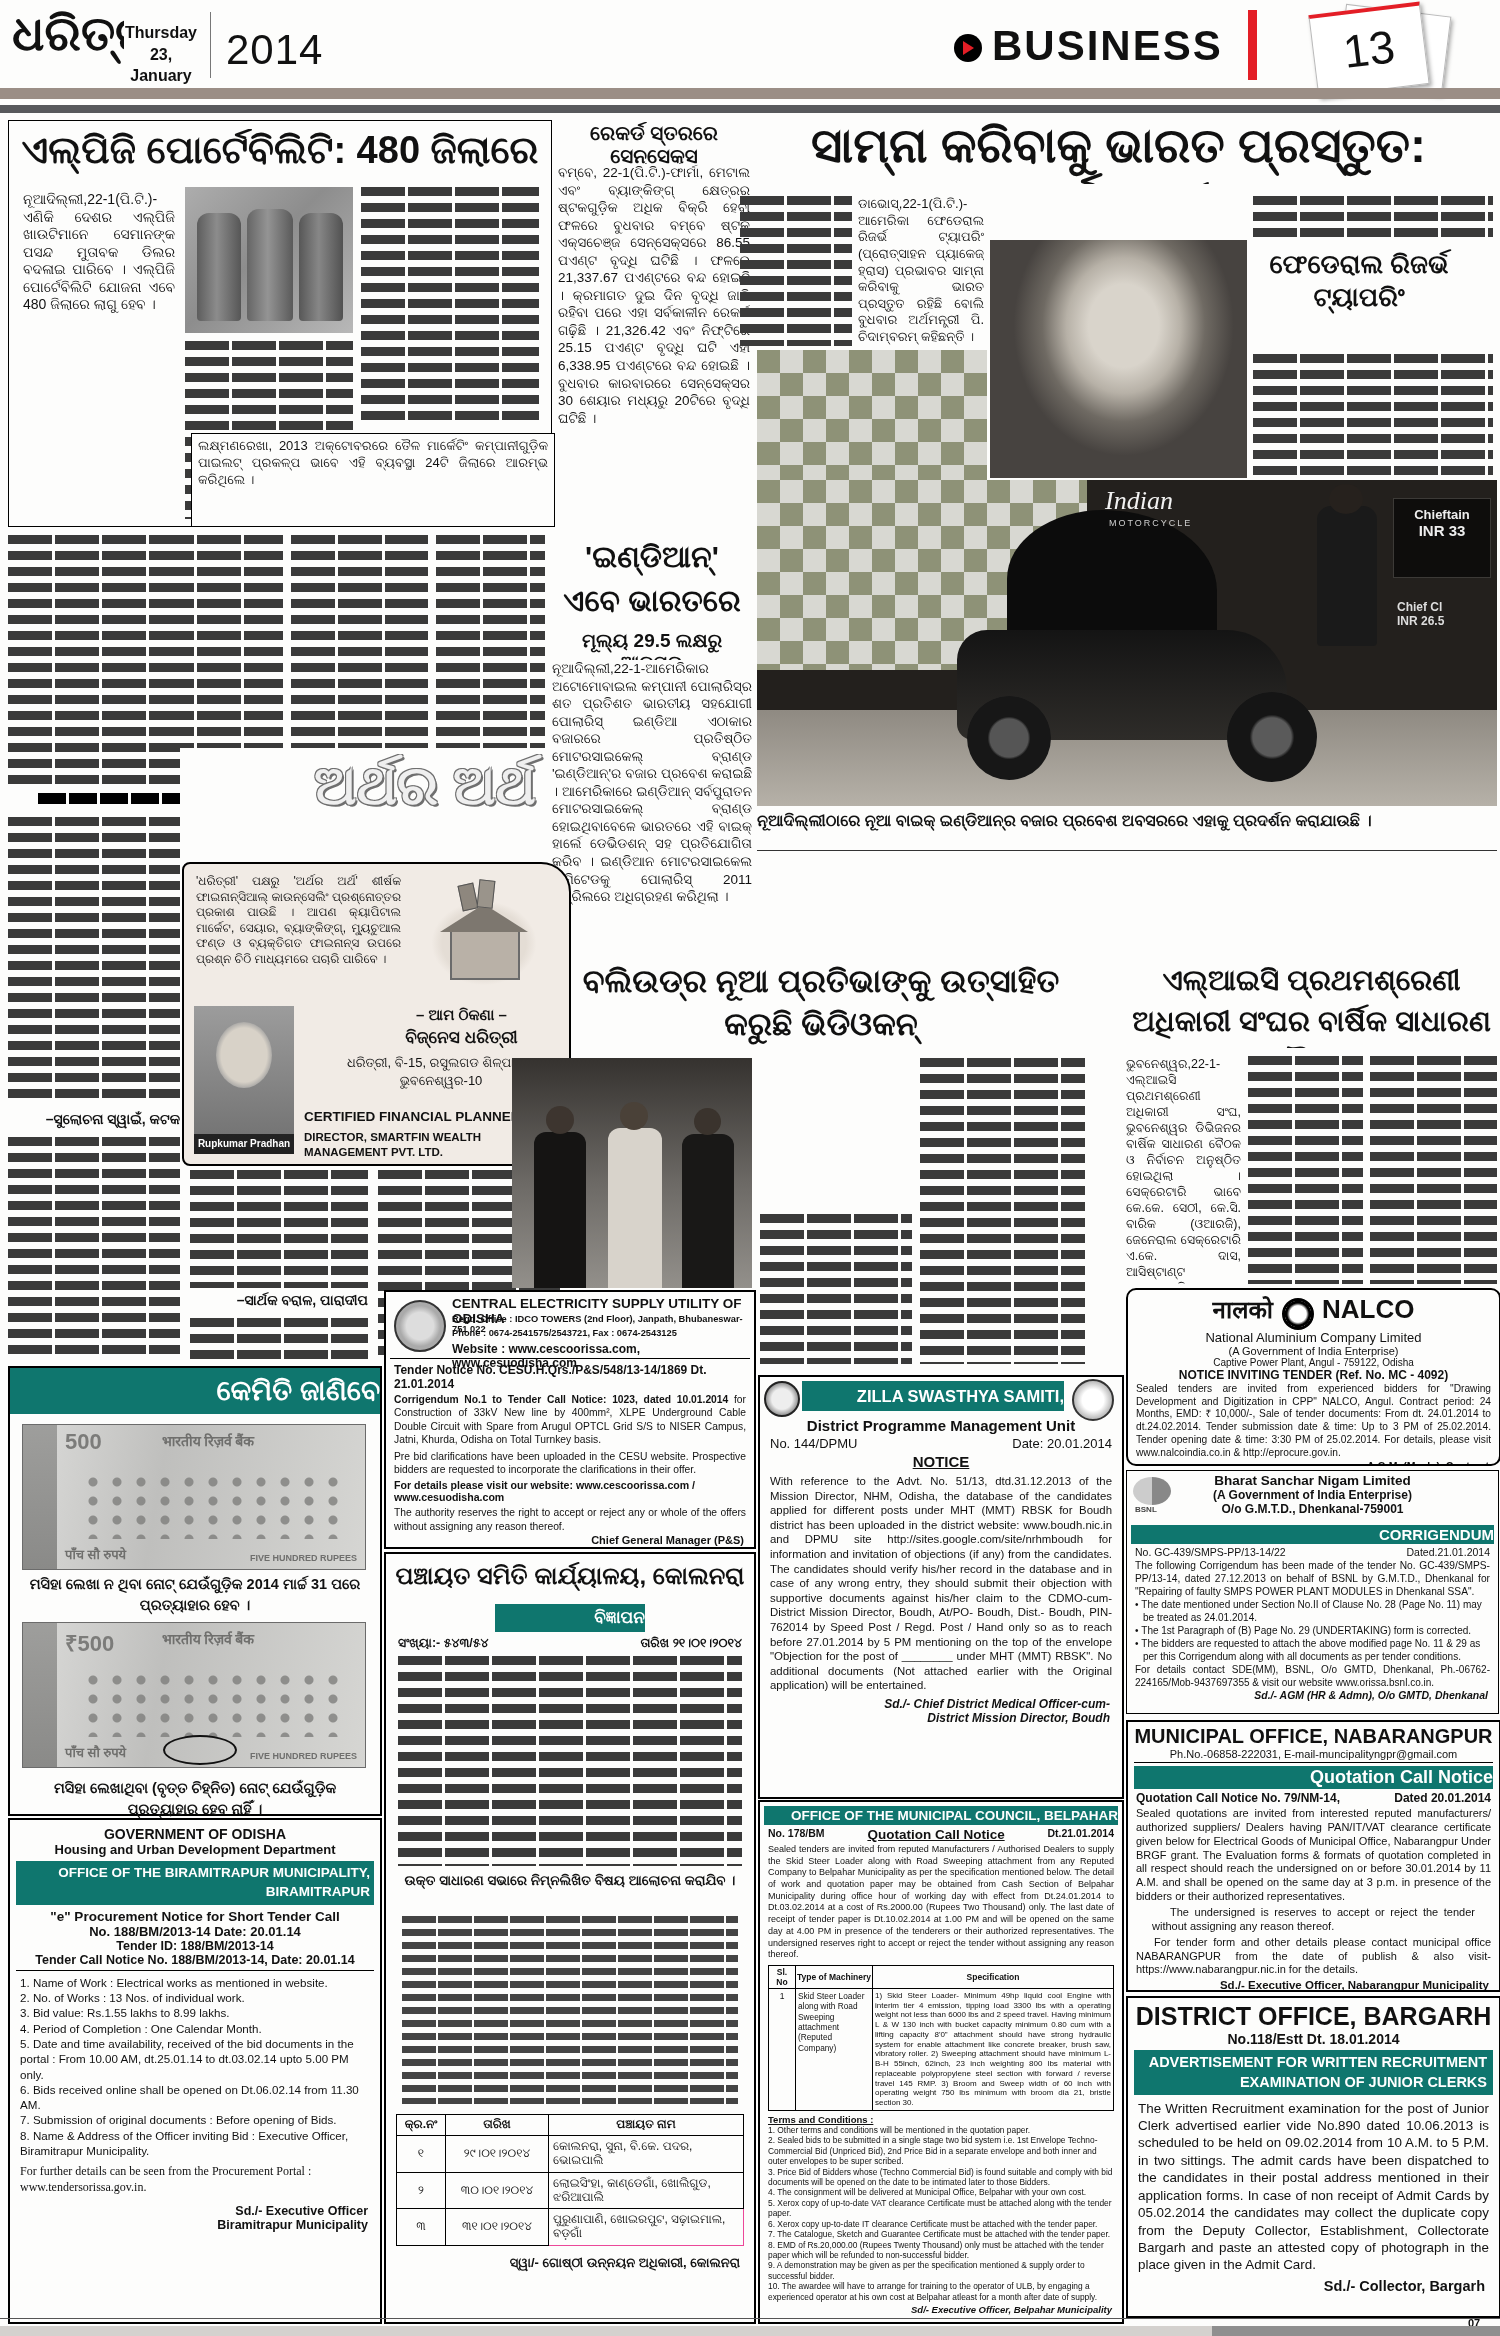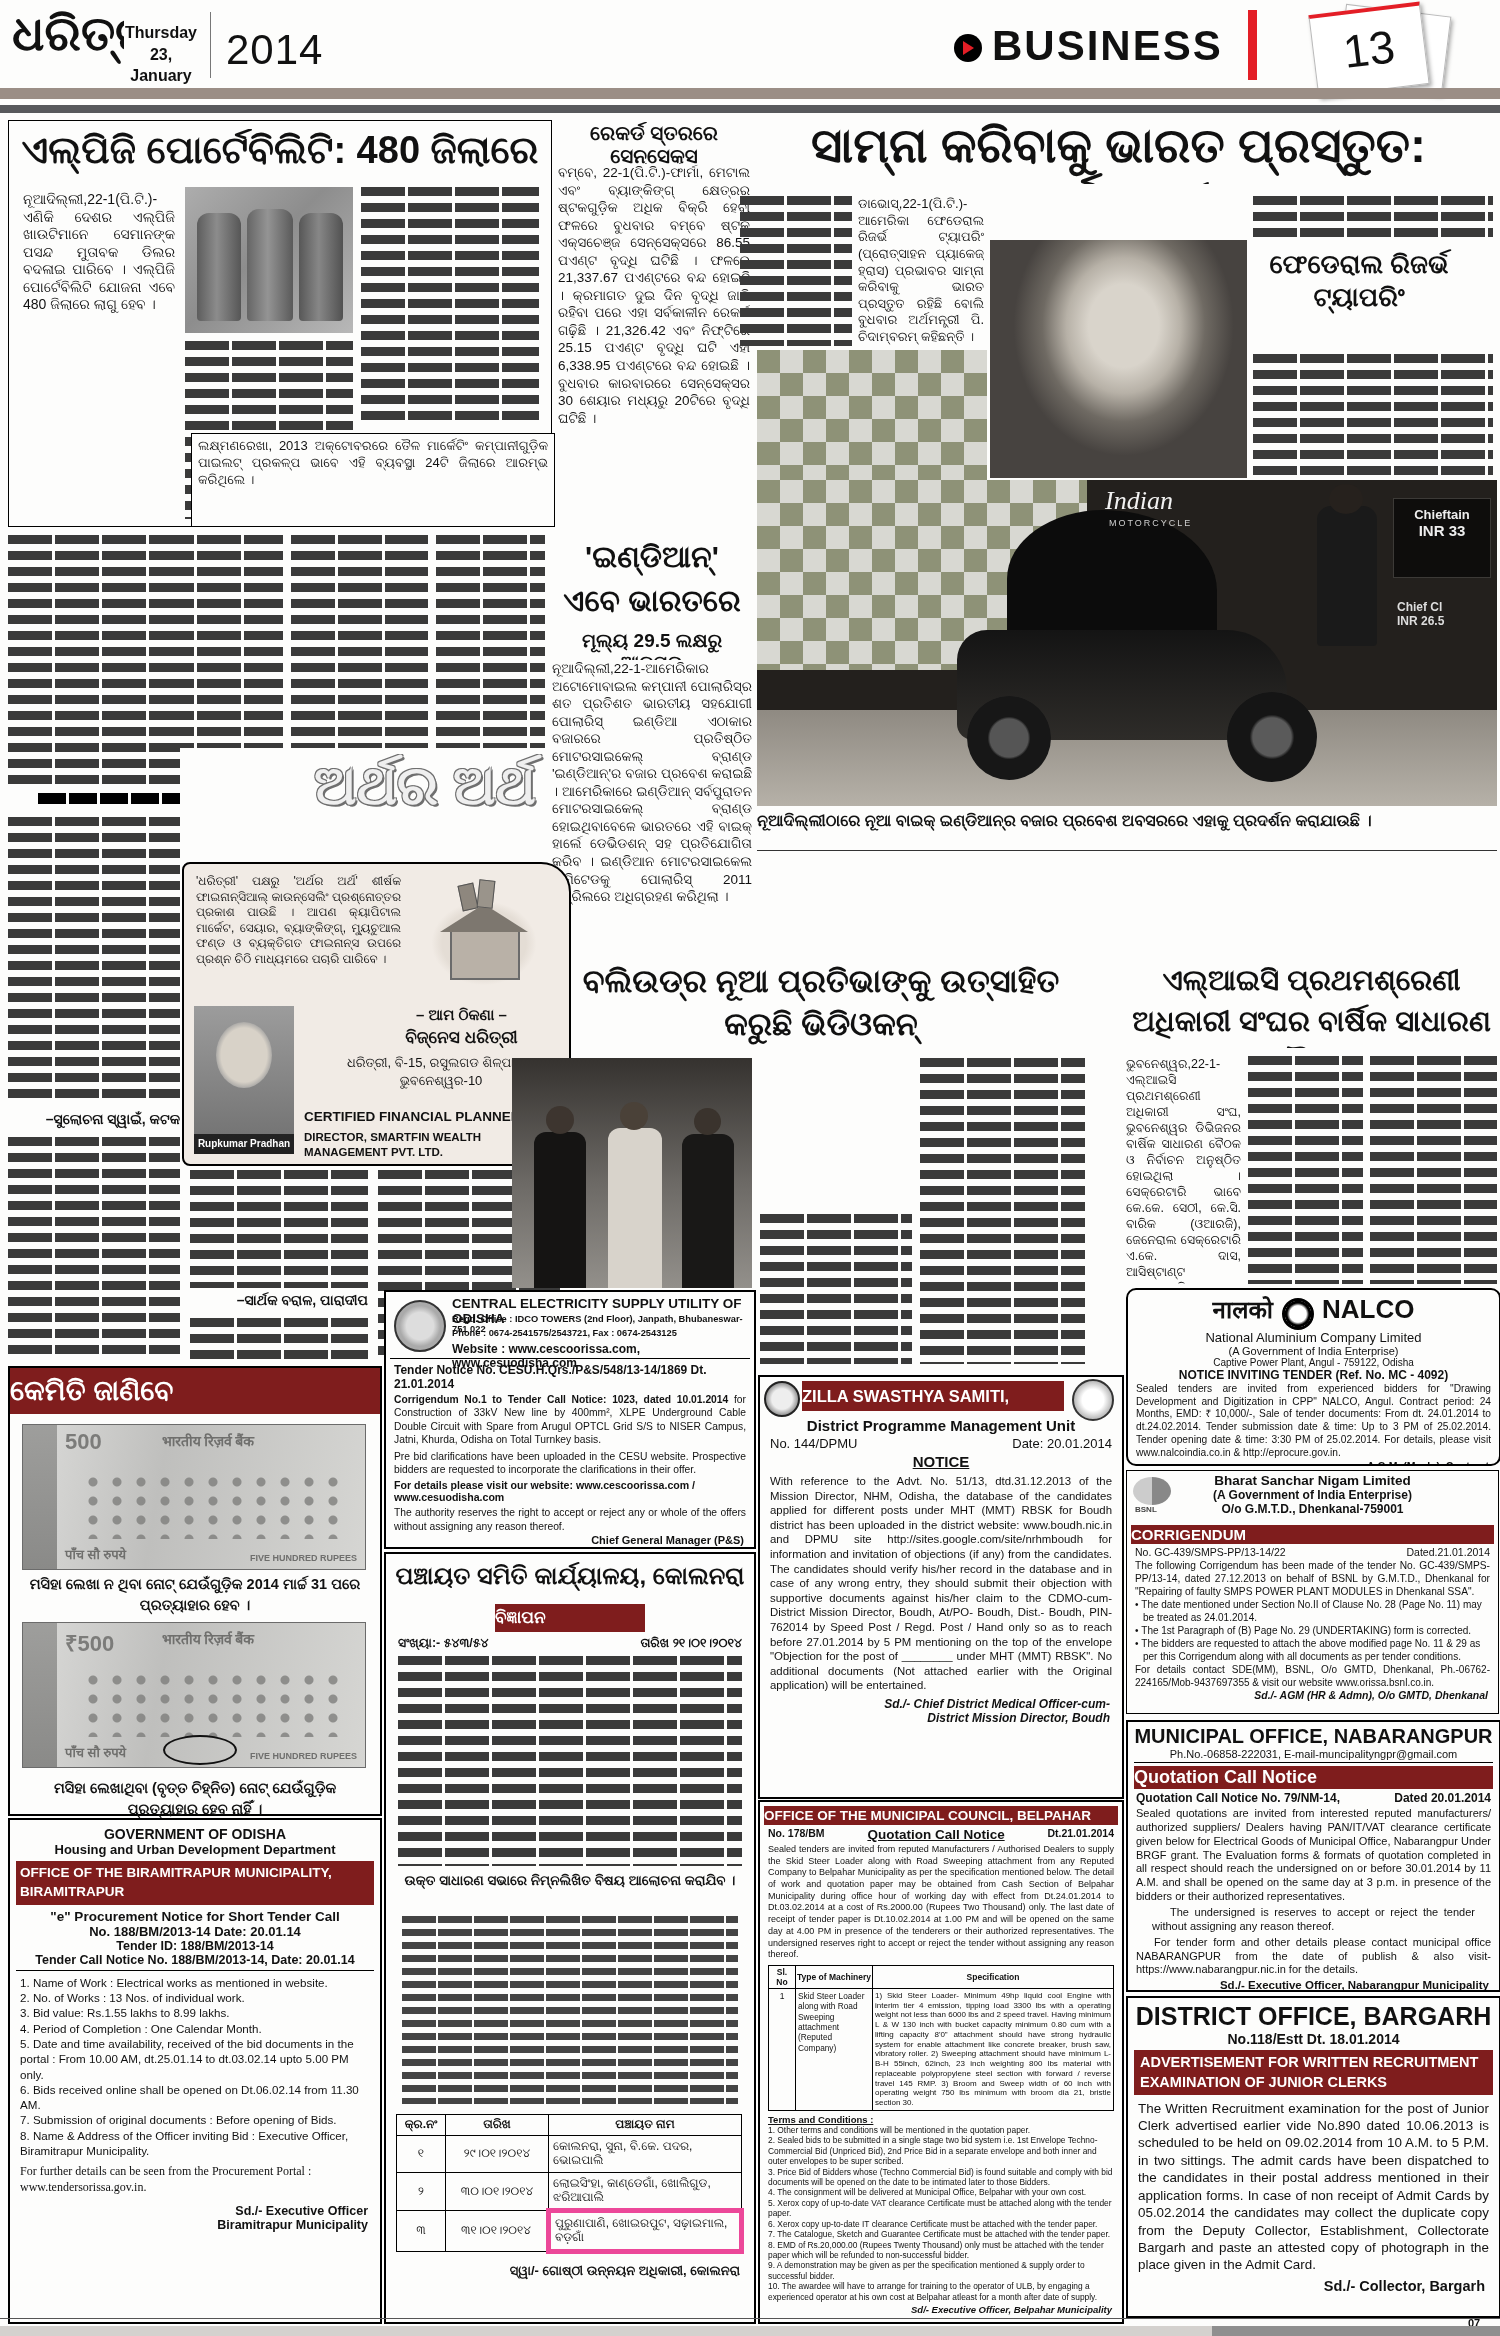--- a/index.html
+++ b/index.html
@@ -1,20 +1,20 @@
 <!DOCTYPE html>
 <html><head>
 <meta charset="utf-8">
 <style>
   html,body{margin:0;padding:0;background:#e9e7e4;}
   .page{position:relative;width:1500px;height:2336px;background:#fdfdfc;font-family:"Liberation Sans",sans-serif;color:#111;overflow:hidden;margin:0 auto;}
   .abs{position:absolute;}
   .box{border:2px solid #000;background:#fdfdfc;}
   .thinbox{border:1.5px solid #000;background:#fdfdfc;}
-  .blackbar{background:#7f1d1d;color:#fff;font-weight:bold;text-align:left;}
+  .blackbar{background:#0f766e;color:#fff;font-weight:bold;text-align:right;}
   .just{text-align:justify;}
   .ctr{text-align:center;}
   .rt{text-align:right;}
   .b{font-weight:bold;}
   .i{font-style:italic;}
   .odia{overflow:hidden;line-height:1.15;}
   .greek{background-image:
     repeating-linear-gradient(to right, rgba(253,253,252,0) 0 44px, #fdfdfc 44px 47px),
     repeating-linear-gradient(to bottom, #3a3a3a 0 9px, rgba(0,0,0,0) 9px 16px);}
   .greek-sm{background-image:
@@ -259,21 +259,21 @@
         <td style="border:1px solid #000;padding:4px;" class="odia">କୋଲନରା, ସୁନା, ବି.କେ. ପଦର, ଭୋଇପାଲି</td>
       </tr>
       <tr>
         <td style="border:1px solid #000;padding:4px;text-align:center;" class="odia">୨</td>
         <td style="border:1px solid #000;padding:4px;text-align:center;" class="odia">୩୦।୦୧।୨୦୧୪</td>
         <td style="border:1px solid #000;padding:4px;" class="odia">ଲୋଇସିଂହା, କାଣ୍ଡେଗାଁ, ଖୋଲିଗୁଡ, ଝରିଆପାଲି</td>
       </tr>
       <tr>
         <td style="border:1px solid #000;padding:4px;text-align:center;" class="odia">୩</td>
         <td style="border:1px solid #000;padding:4px;text-align:center;" class="odia">୩୧।୦୧।୨୦୧୪</td>
-        <td style="border:5px solid #ec4899;padding:4px;" class="odia">ପୁରୁଣାପାଣି, ଖୋଇରପୁଟ, ସଢ଼ାଇମାଲ, ବଡ଼ଗାଁ</td>
+        <td style="border:1px solid #ec4899;padding:4px;" class="odia">ପୁରୁଣାପାଣି, ଖୋଇରପୁଟ, ସଢ଼ାଇମାଲ, ବଡ଼ଗାଁ</td>
       </tr>
     </tbody>
       </table>
     <div class="rt odia b" style="margin:10px 14px 0;font-size:13px;height:22px;overflow:hidden;">ସ୍ୱା/- ଗୋଷ୍ଠୀ ଉନ୍ନୟନ ଅଧିକାରୀ, କୋଲନରା</div>
   </div>
 
   <div class="abs box" style="left:758px;top:1375px;width:362px;height:420px;overflow:hidden;">
     <div style="position:relative;height:40px;">
       <div class="abs" style="left:4px;top:4px;width:32px;height:32px;border-radius:50%;border:2px solid #222;background:radial-gradient(#eee 0 45%,#999 70%);"></div>
       <div class="blackbar abs" style="left:42px;top:4px;width:262px;height:30px;font-size:16.5px;line-height:30px;overflow:hidden;">ZILLA SWASTHYA SAMITI, BOUDH</div>

